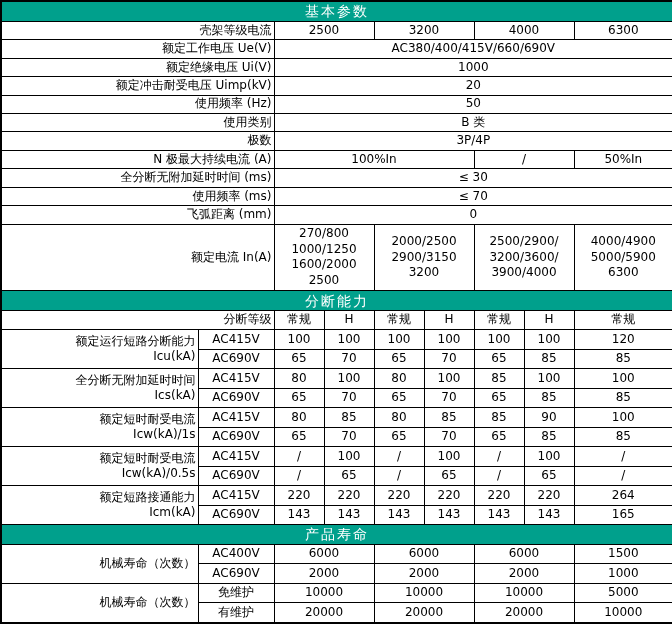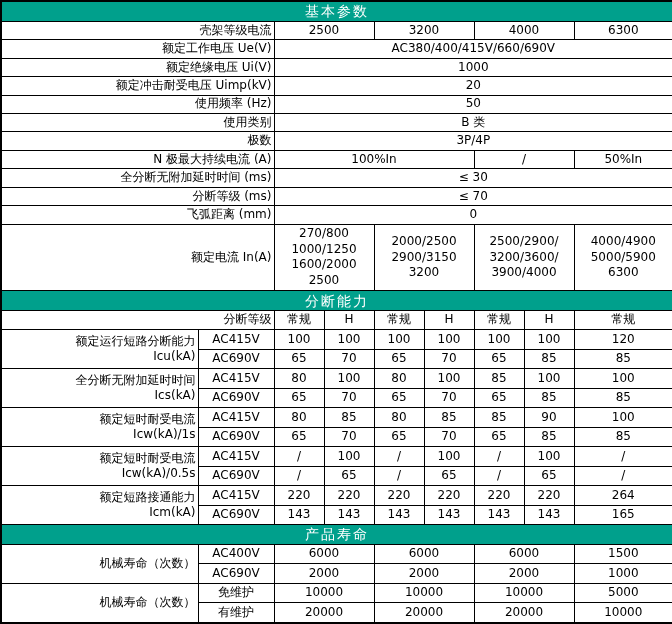--- a/index.html
+++ b/index.html
@@ -99,21 +99,21 @@
         <td colspan="2" class="label">N 极最大持续电流 (A)</td>
         <td colspan="4" class="value">100%In</td>
         <td colspan="2" class="value">/</td>
         <td class="value">50%In</td>
       </tr>
       <tr class="basic">
         <td colspan="2" class="label">全分断无附加延时时间 (ms)</td>
         <td colspan="7" class="value">≤ 30</td>
       </tr>
       <tr class="basic">
-        <td colspan="2" class="label">分断等级 (ms)</td>
+        <td colspan="2" class="label">使用频率 (ms)</td>
         <td colspan="7" class="value">≤ 70</td>
       </tr>
       <tr class="basic">
         <td colspan="2" class="label">飞弧距离 (mm)</td>
         <td colspan="7" class="value">0</td>
       </tr>
       <tr class="tall">
         <td colspan="2" class="label">额定电流 In(A)</td>
         <td colspan="2" class="value">270/800
 1000/1250

